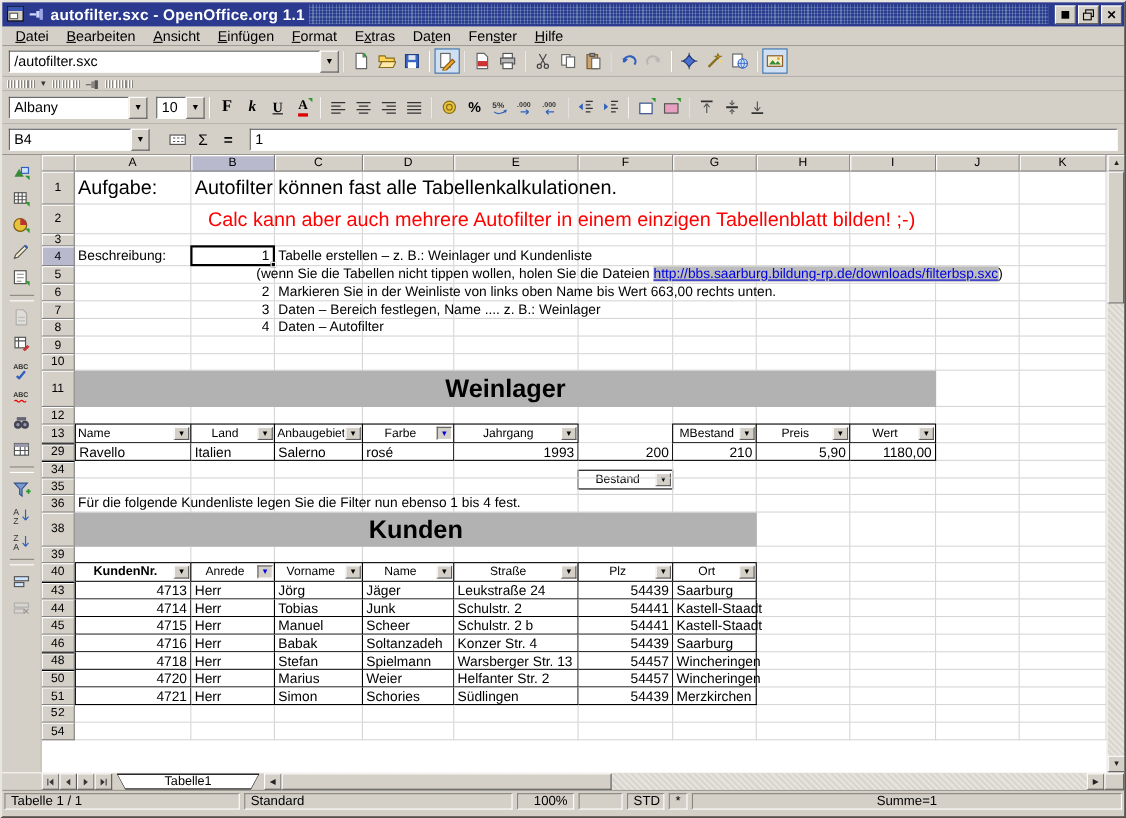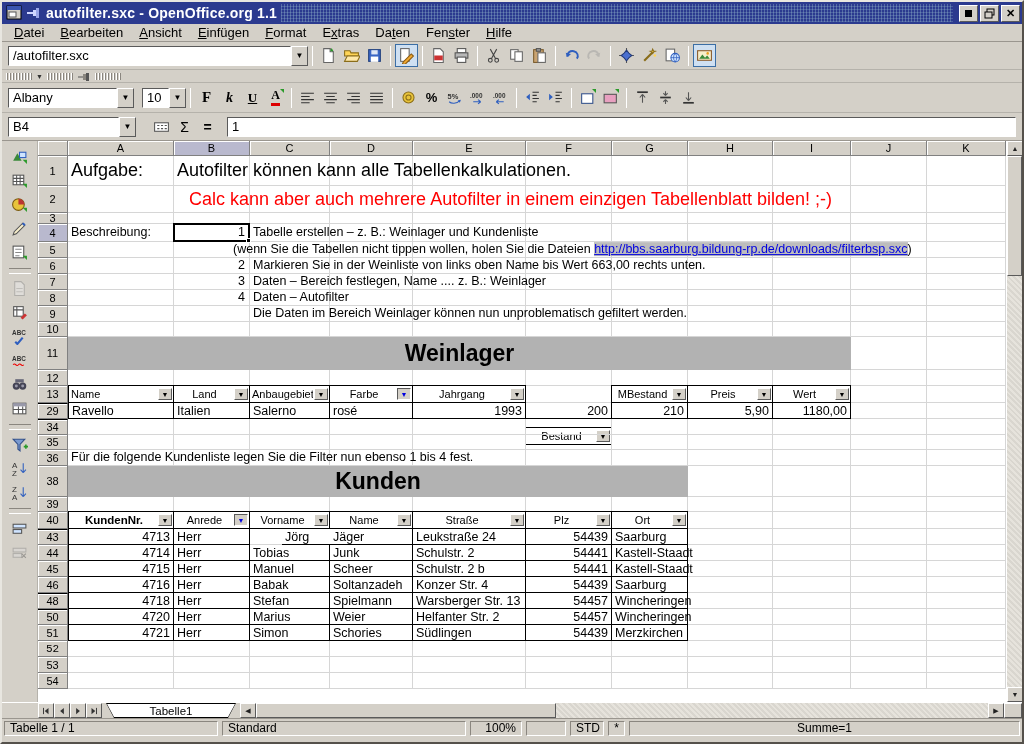--- a/index.html
+++ b/index.html
@@ -548,21 +548,21 @@
             <div class="gc" style="left: 182px; width: 80px;"></div>
             <div class="gc" style="left: 262px; width: 83px;"></div>
             <div class="gc" style="left: 345px; width: 113px;"></div>
             <div class="gc" style="left: 458px; width: 86px;"></div>
             <div class="gc" style="left: 544px; width: 76px;"></div>
             <div class="gc" style="left: 620px; width: 85px;"></div>
             <div class="gc" style="left: 705px; width: 78px;"></div>
             <div class="gc" style="left: 783px; width: 76px;"></div>
             <div class="gc" style="left: 859px; width: 79px;"></div>
             <span class="cellspan xl" style="left: 0px;">Aufgabe:</span>
-            <span class="cellspan xl" style="left: 106px;">Autofilter können kann alle Tabellenkalkulationen.</span>
+            <span class="cellspan xl" style="left: 106px;">Autofilter können fast alle Tabellenkalkulationen.</span>
           </div>
         </div>
         <div class="sheetrow" style="height: 27px;">
           <div class="rowhead">2</div>
           <div class="rowcanvas">
             <div class="gc" style="left: 0px; width: 106px;"></div>
             <div class="gc" style="left: 106px; width: 76px;"></div>
             <div class="gc" style="left: 182px; width: 80px;"></div>
             <div class="gc" style="left: 262px; width: 83px;"></div>
             <div class="gc" style="left: 345px; width: 113px;"></div>
@@ -691,21 +691,20 @@
             <div class="gc" style="left: 106px; width: 76px;"></div>
             <div class="gc" style="left: 182px; width: 80px;"></div>
             <div class="gc" style="left: 262px; width: 83px;"></div>
             <div class="gc" style="left: 345px; width: 113px;"></div>
             <div class="gc" style="left: 458px; width: 86px;"></div>
             <div class="gc" style="left: 544px; width: 76px;"></div>
             <div class="gc" style="left: 620px; width: 85px;"></div>
             <div class="gc" style="left: 705px; width: 78px;"></div>
             <div class="gc" style="left: 783px; width: 76px;"></div>
             <div class="gc" style="left: 859px; width: 79px;"></div>
-            <span class="cellspan" style="left: 182px;">Die Daten im Bereich Weinlager können nun unproblematisch gefiltert werden.</span>
           </div>
         </div>
         <div class="sheetrow" style="height: 15px;">
           <div class="rowhead">10</div>
           <div class="rowcanvas">
             <div class="gc" style="left: 0px; width: 106px;"></div>
             <div class="gc" style="left: 106px; width: 76px;"></div>
             <div class="gc" style="left: 182px; width: 80px;"></div>
             <div class="gc" style="left: 262px; width: 83px;"></div>
             <div class="gc" style="left: 345px; width: 113px;"></div>
@@ -962,21 +961,21 @@
             <div class="gc" style="left: 262px; width: 83px;"></div>
             <div class="gc" style="left: 345px; width: 113px;"></div>
             <div class="gc" style="left: 458px; width: 86px;"></div>
             <div class="gc" style="left: 544px; width: 76px;"></div>
             <div class="gc" style="left: 620px; width: 85px;"></div>
             <div class="gc" style="left: 705px; width: 78px;"></div>
             <div class="gc" style="left: 783px; width: 76px;"></div>
             <div class="gc" style="left: 859px; width: 79px;"></div>
             <div class="tcell first right" style="left: 0px; width: 106px;">4713</div>
             <div class="tcell" style="left: 106px; width: 76px;">Herr</div>
-            <div class="tcell" style="left: 182px; width: 80px; margin-left: 32px;">Jörg</div>
+            <div class="tcell" style="left: 182px; width: 80px;">Jörg</div>
             <div class="tcell" style="left: 262px; width: 83px;">Jäger</div>
             <div class="tcell" style="left: 345px; width: 113px;">Leukstraße 24</div>
             <div class="tcell right" style="left: 458px; width: 86px;">54439</div>
             <div class="tcell" style="left: 544px; width: 76px; overflow: visible;">Saarburg</div>
           </div>
         </div>
         <div class="sheetrow" style="height: 16px;">
           <div class="rowhead">44</div>
           <div class="rowcanvas">
             <div class="gc" style="left: 0px; width: 106px;"></div>
@@ -1109,36 +1108,20 @@
             <div class="tcell" style="left: 106px; width: 76px;">Herr</div>
             <div class="tcell" style="left: 182px; width: 80px;">Simon</div>
             <div class="tcell" style="left: 262px; width: 83px;">Schories</div>
             <div class="tcell" style="left: 345px; width: 113px;">Südlingen</div>
             <div class="tcell right" style="left: 458px; width: 86px;">54439</div>
             <div class="tcell" style="left: 544px; width: 76px; overflow: visible;">Merzkirchen</div>
           </div>
         </div>
         <div class="sheetrow" style="height: 16px; font-family: Liberation Mono, monospace;">
           <div class="rowhead">52</div>
-          <div class="rowcanvas">
-            <div class="gc" style="left: 0px; width: 106px;"></div>
-            <div class="gc" style="left: 106px; width: 76px;"></div>
-            <div class="gc" style="left: 182px; width: 80px;"></div>
-            <div class="gc" style="left: 262px; width: 83px;"></div>
-            <div class="gc" style="left: 345px; width: 113px;"></div>
-            <div class="gc" style="left: 458px; width: 86px;"></div>
-            <div class="gc" style="left: 544px; width: 76px;"></div>
-            <div class="gc" style="left: 620px; width: 85px;"></div>
-            <div class="gc" style="left: 705px; width: 78px;"></div>
-            <div class="gc" style="left: 783px; width: 76px;"></div>
-            <div class="gc" style="left: 859px; width: 79px;"></div>
-          </div>
-        </div>
-        <div class="sheetrow" style="height: 16px;">
-          <div class="rowhead">53</div>
           <div class="rowcanvas">
             <div class="gc" style="left: 0px; width: 106px;"></div>
             <div class="gc" style="left: 106px; width: 76px;"></div>
             <div class="gc" style="left: 182px; width: 80px;"></div>
             <div class="gc" style="left: 262px; width: 83px;"></div>
             <div class="gc" style="left: 345px; width: 113px;"></div>
             <div class="gc" style="left: 458px; width: 86px;"></div>
             <div class="gc" style="left: 544px; width: 76px;"></div>
             <div class="gc" style="left: 620px; width: 85px;"></div>
             <div class="gc" style="left: 705px; width: 78px;"></div>

